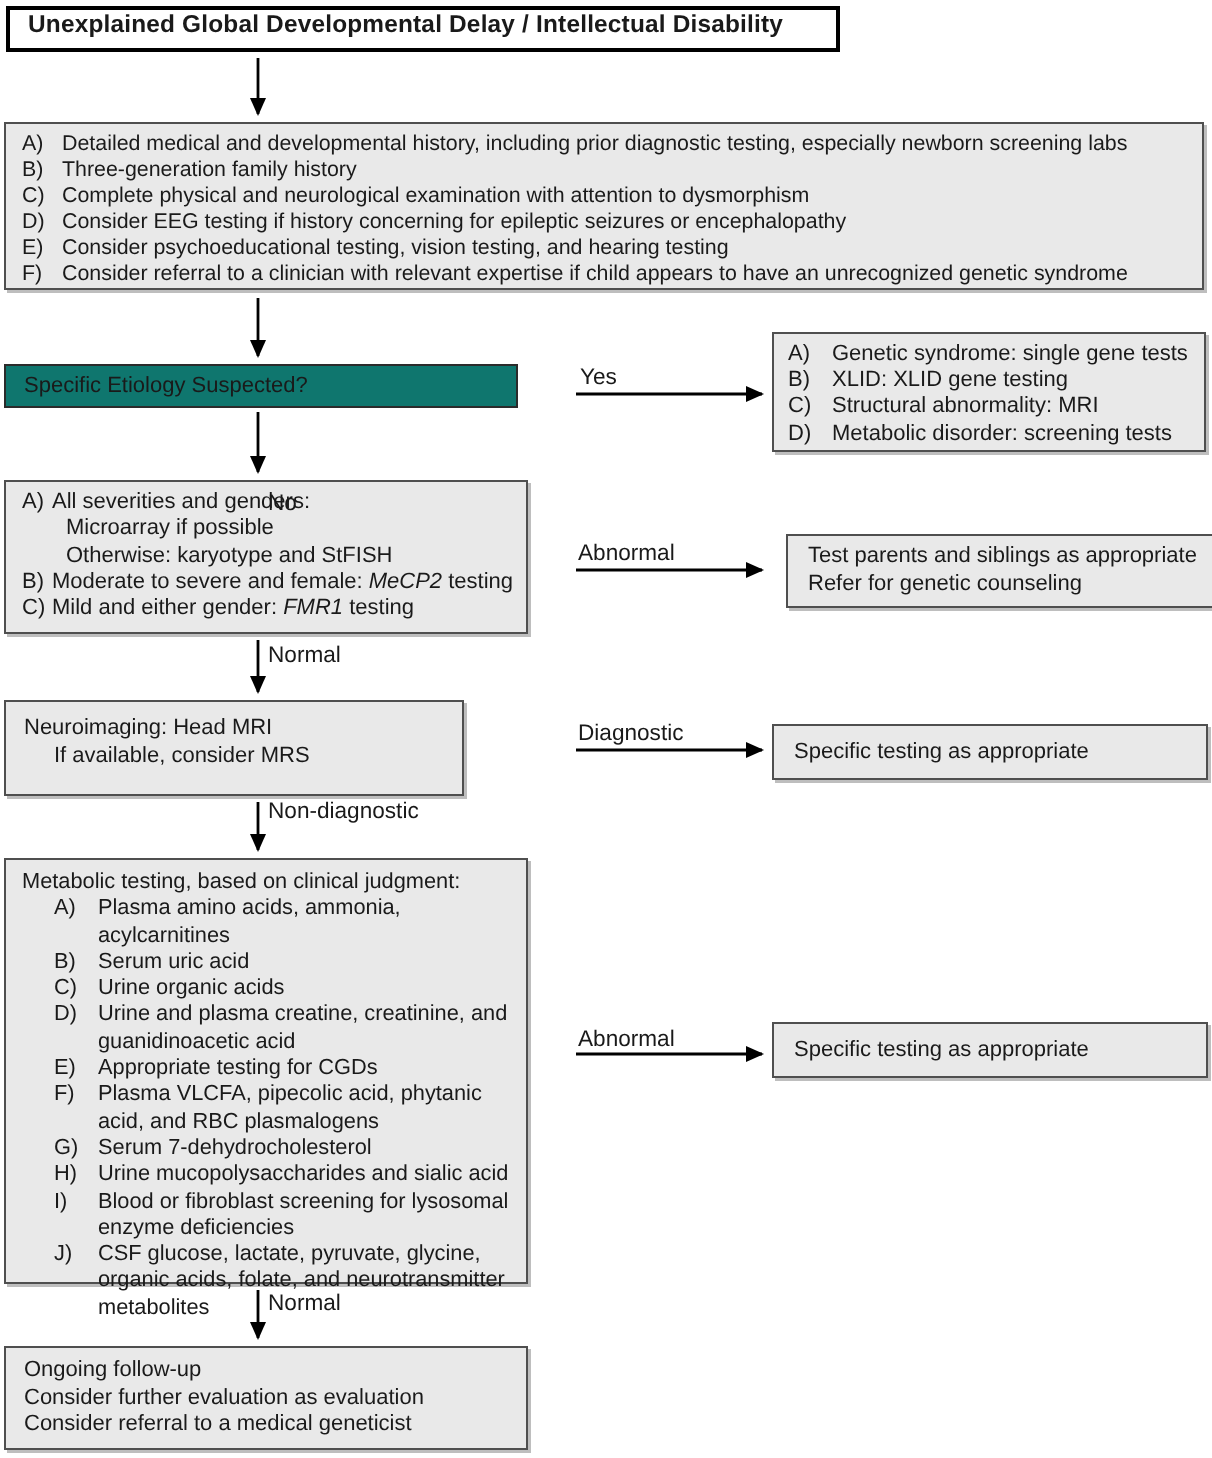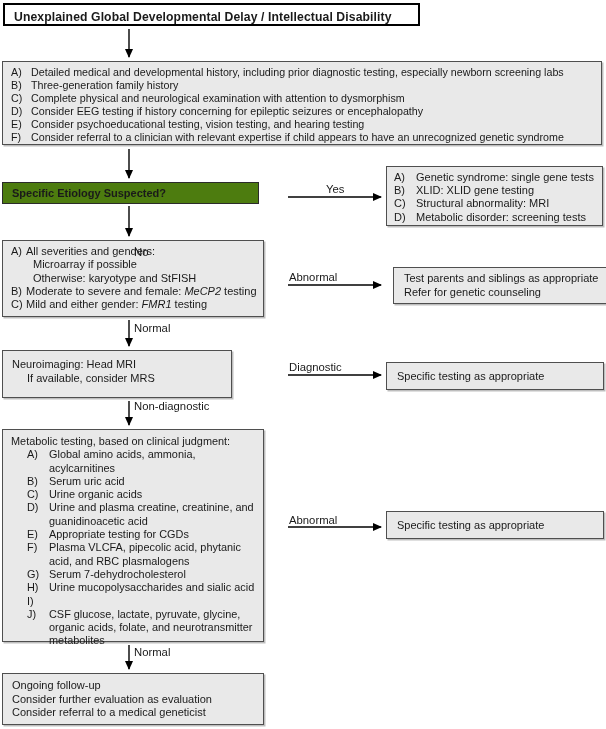--- a/index.html
+++ b/index.html
@@ -14,30 +14,29 @@
   }
   .arrow-layer { position: absolute; left: 0; top: 0; width: 606px; height: 729px; }
 
   .box { position: absolute; }
   .gray-box {
     background: #e9e9e9;
     border: 1.3px solid #4f4f4f;
     box-shadow: 1.5px 1.5px 0 rgba(110,110,110,0.45);
   }
   .white-box {
-    background: #4d7c0f;
+    background: #0f766e;
     border: 1.4px solid #2b2b2b;
-    font-weight: bold;
   }
 
   .title-box {
     left: 3px; top: 3px; width: 417px; height: 23px;
     background: #ffffff;
     border: 2px solid #000000;
-    display: flex; align-items: flex-end;
+    display: flex; align-items: flex-start;
     padding-left: 9px;
     font-size: 12.2px; font-weight: bold; letter-spacing: 0.1px;
     white-space: nowrap;
   }
 
   
   .initial-box { left: 2px; top: 61px; width: 600px; height: 84px; padding: 4px 0 0 8px; }
   .initial-box .row { display: flex; font-size: 10.7px; line-height: 13.1px; white-space: nowrap; }
   .initial-box .letter { flex: 0 0 20px; }
 
@@ -71,21 +70,21 @@
   .suspected-box .row { display: flex; white-space: nowrap; }
   .suspected-box .letter { flex: 0 0 22px; }
 
   .parents-box { left: 393px; top: 267px; width: 218px; height: 37px; padding: 4px 0 0 10px; font-size: 11px; line-height: 13.6px; }
   .parents-box div { white-space: nowrap; }
 
   .specific1-box { left: 386px; top: 362px; width: 218px; height: 28px; display: flex; align-items: center; padding-left: 10px; font-size: 11px; white-space: nowrap; }
   .specific2-box { left: 386px; top: 511px; width: 218px; height: 28px; display: flex; align-items: center; padding-left: 10px; font-size: 11px; white-space: nowrap; }
 
   .arrow-label { position: absolute; font-size: 11.3px; white-space: nowrap; }
-  .lbl-yes { left: 290px; top: 183px; margin-left: 36px; }
+  .lbl-yes { left: 290px; top: 183px; }
   .lbl-no { left: 134px; top: 206px; margin-top: 40px; }
   .lbl-abnormal1 { left: 289px; top: 271px; }
   .lbl-normal1 { left: 134px; top: 322px; }
   .lbl-diagnostic { left: 289px; top: 361px; text-align: center; }
   .lbl-nondiag { left: 134px; top: 400px; }
   .lbl-abnormal2 { left: 289px; top: 514px; }
   .lbl-normal2 { left: 134px; top: 646px; }
 </style>
 </head>
 <body>
@@ -192,21 +191,21 @@
   </div>
 
   <div class="box gray-box specific1-box">
     <span>Specific testing as appropriate</span>
   </div>
 
   <div class="box gray-box metabolic-box">
     <div class="header">Metabolic testing, based on clinical judgment:</div>
     <div class="row">
         <span class="letter">A)</span>
-        <span class="txt">Global amino acids, ammonia, acylcarnitines</span>
+        <span class="txt">Plasma amino acids, ammonia, acylcarnitines</span>
       </div>
     <div class="row">
         <span class="letter">B)</span>
         <span class="txt">Serum uric acid</span>
       </div>
     <div class="row">
         <span class="letter">C)</span>
         <span class="txt">Urine organic acids</span>
       </div>
     <div class="row">
@@ -226,20 +225,22 @@
     <div class="row">
         <span class="letter">G)</span>
         <span class="txt">Serum 7-dehydrocholesterol</span>
       </div>
     <div class="row">
         <span class="letter">H)</span>
         <span class="txt">Urine mucopolysaccharides and sialic acid</span>
       </div>
     <div class="row">
         <span class="letter">I)</span>
+        <span class="txt">Blood or fibroblast screening for lysosomal
+enzyme deficiencies</span>
       </div>
     <div class="row">
         <span class="letter">J)</span>
         <span class="txt">CSF glucose, lactate, pyruvate, glycine,
 organic acids, folate, and neurotransmitter
 metabolites</span>
       </div>
   </div>
 
   <div class="box gray-box specific2-box">

